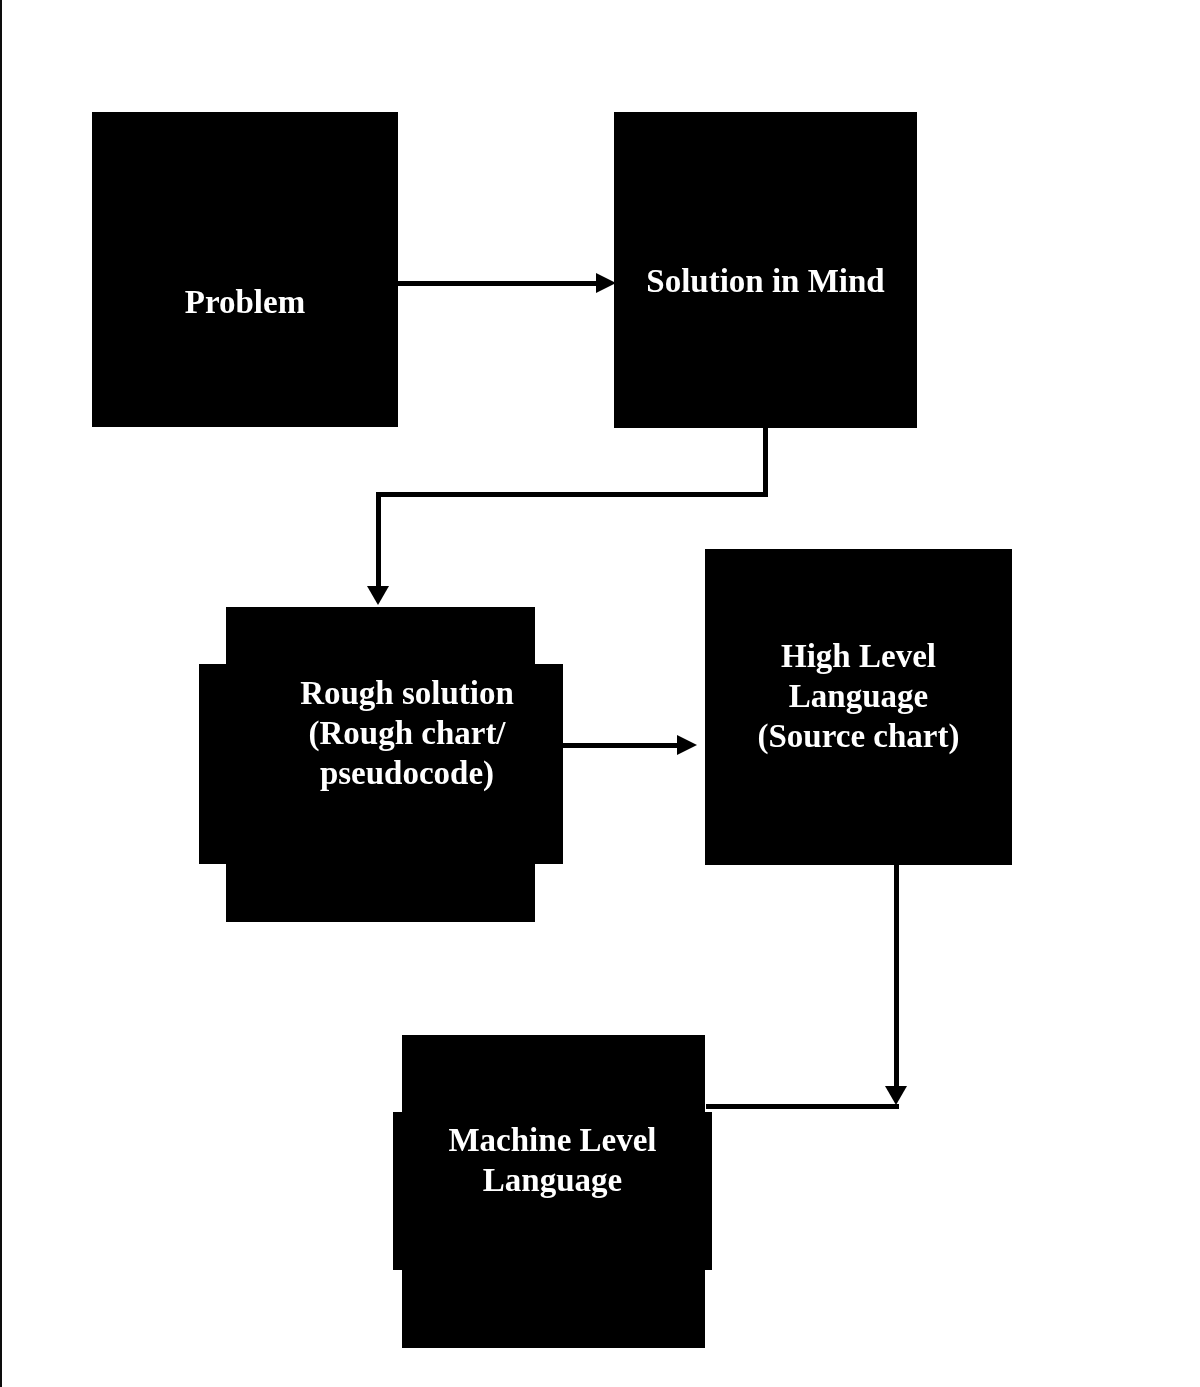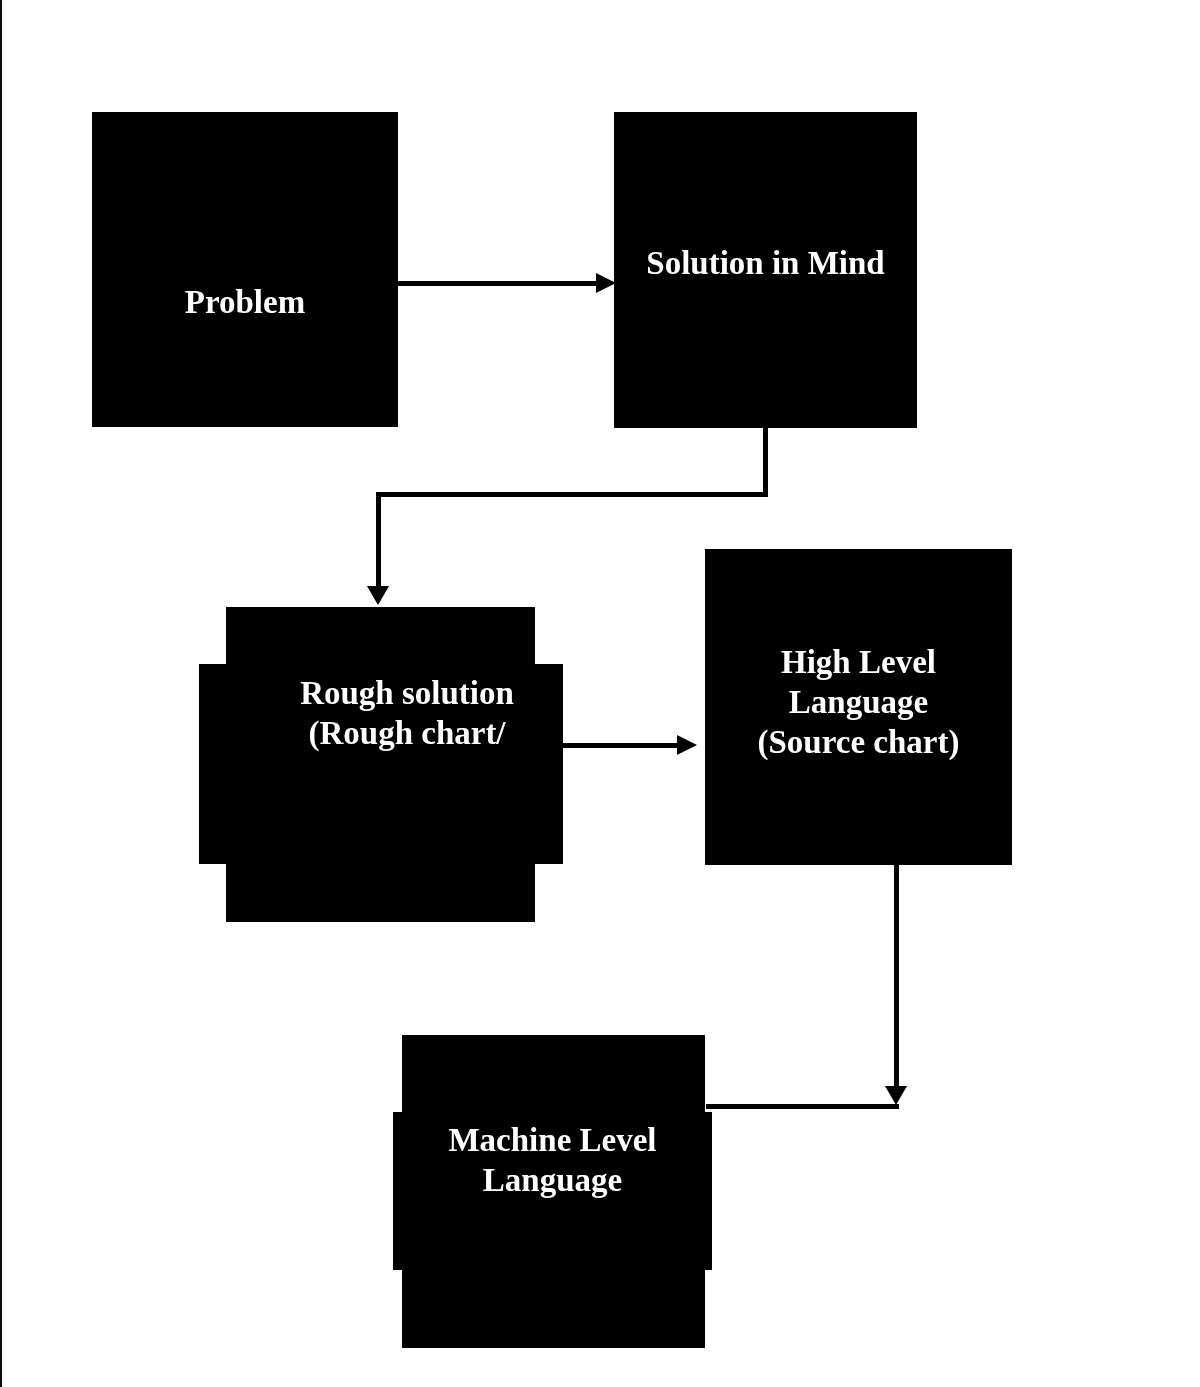--- a/index.html
+++ b/index.html
@@ -64,21 +64,21 @@
 
   <div class="left-rule"></div>
 
   <div class="node-rect" style="left:92px; top:112px; width:306px; height:315px;">
     <div class="node-label" style="top:170px;">
       <div>Problem</div>
     </div>
   </div>
 
   <div class="node-rect" style="left:614px; top:112px; width:303px; height:316px;">
-    <div class="node-label" style="top:131px;">
+    <div class="node-label" style="top:149px;">
       <div>Solution in Mind</div>
     </div>
   </div>
 
   <div>
     <div class="edge-seg" style="left:398px; top:281px; width:198px; height:5px;"></div>
     <div class="arrowhead right" style="left:596px; top:273px;"></div>
   </div>
 
   <div>
@@ -87,30 +87,31 @@
     <div class="edge-seg" style="left:376px; top:492px; width:5px; height:96px;"></div>
     <div class="arrowhead down" style="left:367px; top:586px;"></div>
   </div>
 
   <div class="cross" style="left:199px; top:607px; width:416px; height:315px;">
     <div class="cross-part" style="left:27px; top:0; width:309px; height:315px;"></div>
     <div class="cross-part" style="left:0; top:57px; width:364px; height:200px;"></div>
     <div class="node-label" style="top:66px;">
       <div>Rough solution</div>
       <div>(Rough chart/</div>
+      <div>pseudocode)</div>
     </div>
   </div>
 
   <div>
     <div class="edge-seg" style="left:563px; top:743px; width:114px; height:5px;"></div>
     <div class="arrowhead right" style="left:677px; top:735px;"></div>
   </div>
 
   <div class="node-rect" style="left:705px; top:549px; width:307px; height:316px;">
-    <div class="node-label" style="top:93px;">
+    <div class="node-label" style="top:87px;">
       <div>High Level</div>
       <div>Language</div>
       <div>(Source chart)</div>
     </div>
   </div>
 
   <div>
     <div class="edge-seg" style="left:894px; top:865px; width:5px; height:222px;"></div>
     <div class="arrowhead down" style="left:885px; top:1086px;"></div>
     <div class="edge-seg" style="left:706px; top:1104px; width:193px; height:5px;"></div>

